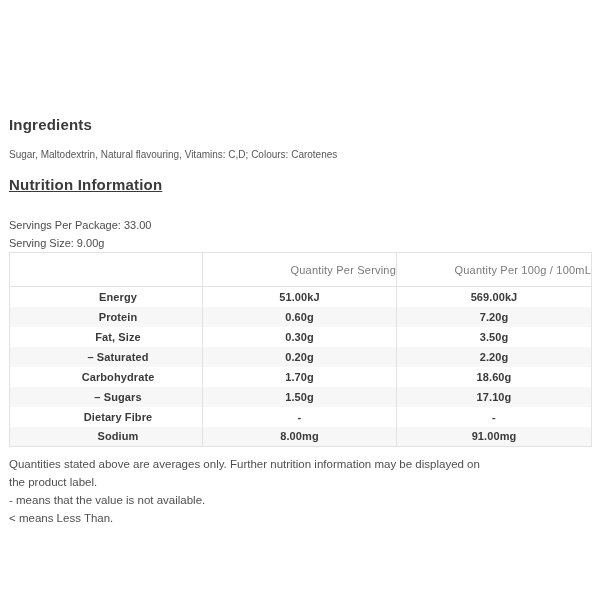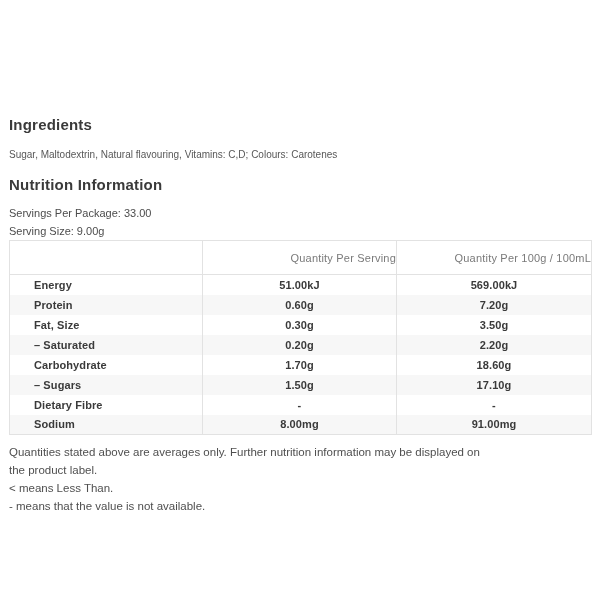--- a/index.html
+++ b/index.html
@@ -20,21 +20,21 @@
     line-height: 15px;
     letter-spacing: 0.2px;
   }
   .ingredients-heading { margin-bottom: 16px; }
   .ingredients-text {
     font-size: 10px;
     color: #585858;
     line-height: 14px;
     margin-bottom: 15px;
   }
-  .nutrition-heading { margin-bottom: 12px; }
+  .nutrition-heading { margin-bottom: 24px; text-decoration: underline; }
   .serving-info {
     font-size: 11px;
     color: #4c4c4c;
     line-height: 18px;
     margin-bottom: 0;
   }
   table.nutrition-table {
     width: 582px;
     border-collapse: collapse;
     table-layout: fixed;
@@ -61,21 +61,21 @@
   .nutrition-table tbody td {
     height: 20px;
     font-size: 11px;
     font-weight: 700;
     color: #3a3a3a;
     text-align: center;
     vertical-align: middle;
     letter-spacing: 0.1px;
   }
   .nutrition-table tbody td.label-cell {
-    text-align: left;
+    text-align: center;
     padding-left: 24px;
   }
   .nutrition-table tbody tr:nth-child(even) { background: #f7f7f7; }
   .nutrition-table tbody tr:last-child td { border-bottom: 1px solid #e2e2e2; }
   .footnotes {
     margin-top: 8px;
     font-size: 11.5px;
     color: #4f4f4f;
     line-height: 18px;
   }
@@ -155,17 +155,17 @@
     <tr>
       <td class="label-cell">Sodium</td>
       <td>8.00mg</td>
       <td>91.00mg</td>
     </tr>
   </tbody>
   </table>
 
   <div class="footnotes">
     <div>Quantities stated above are averages only. Further nutrition information may be displayed on the product label.</div>
+    <div>- means that the value is not available.</div>
     <div>&lt; means Less Than.</div>
-    <div>- means that the value is not available.</div>
   </div>
 
 </div>
 
 </body></html>

